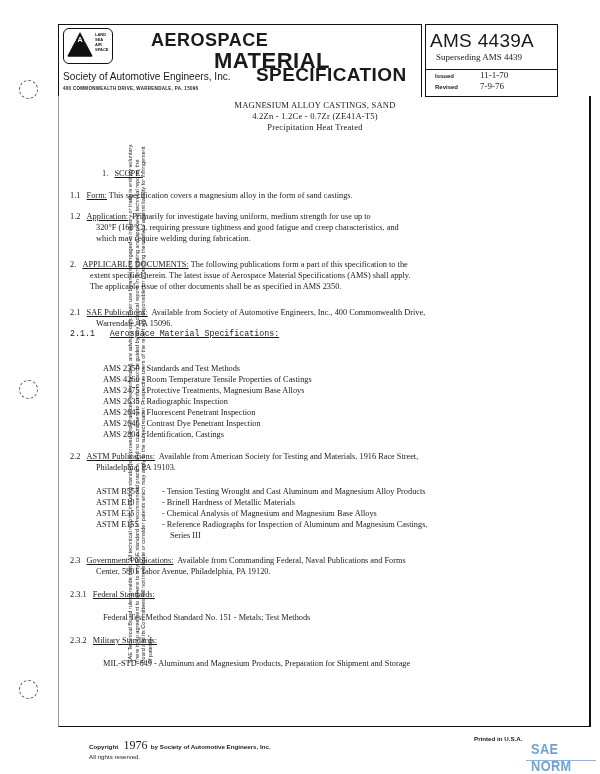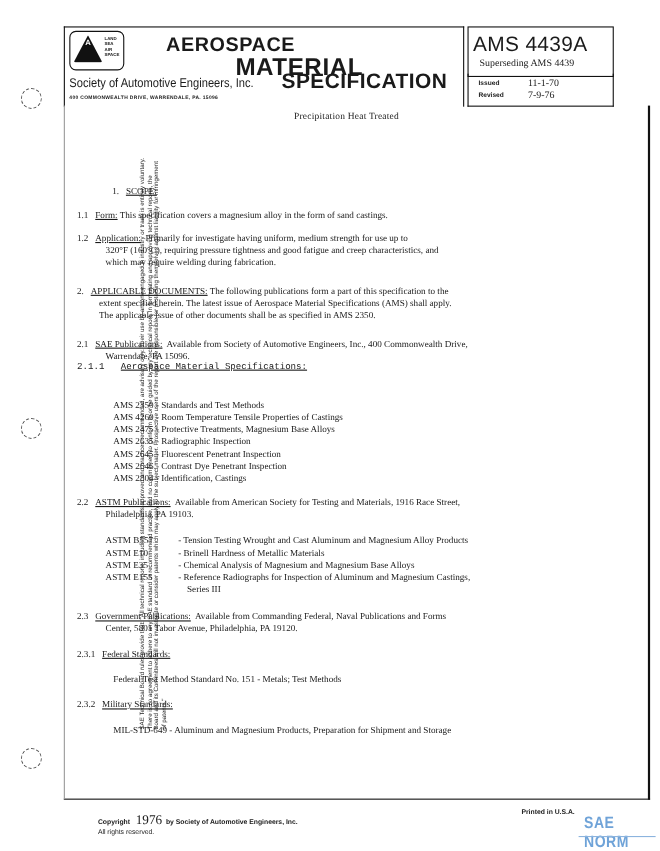--- a/index.html
+++ b/index.html
@@ -67,20 +67,22 @@
 <div class="ams-sup">Superseding AMS 4439</div>
 <div class="date-box"></div>
 <div class="d-label" style="left:435px; top:73px;">Issued</div>
 <div class="d-val" style="left:480px; top:70px;">11-1-70</div>
 <div class="d-label" style="left:435px; top:84px;">Revised</div>
 <div class="d-val" style="left:480px; top:81px;">7-9-76</div>
 
 <div class="page-frame"></div>
 
 <div class="doc-title">
+  <div>MAGNESIUM ALLOY CASTINGS, SAND</div>
+  <div>4.2Zn - 1.2Ce - 0.7Zr (ZE41A-T5)</div>
   <div>Precipitation Heat Treated</div>
 </div>
 
 <div class="body">
 
   <div class="ln" style="left:70px; top:168px;margin-left:32px;">
     <span>1.</span>&nbsp;&nbsp;&nbsp;<span class="u">SCOPE:</span>
   </div>
 
   <div class="ln" style="left:70px; top:190px;">

